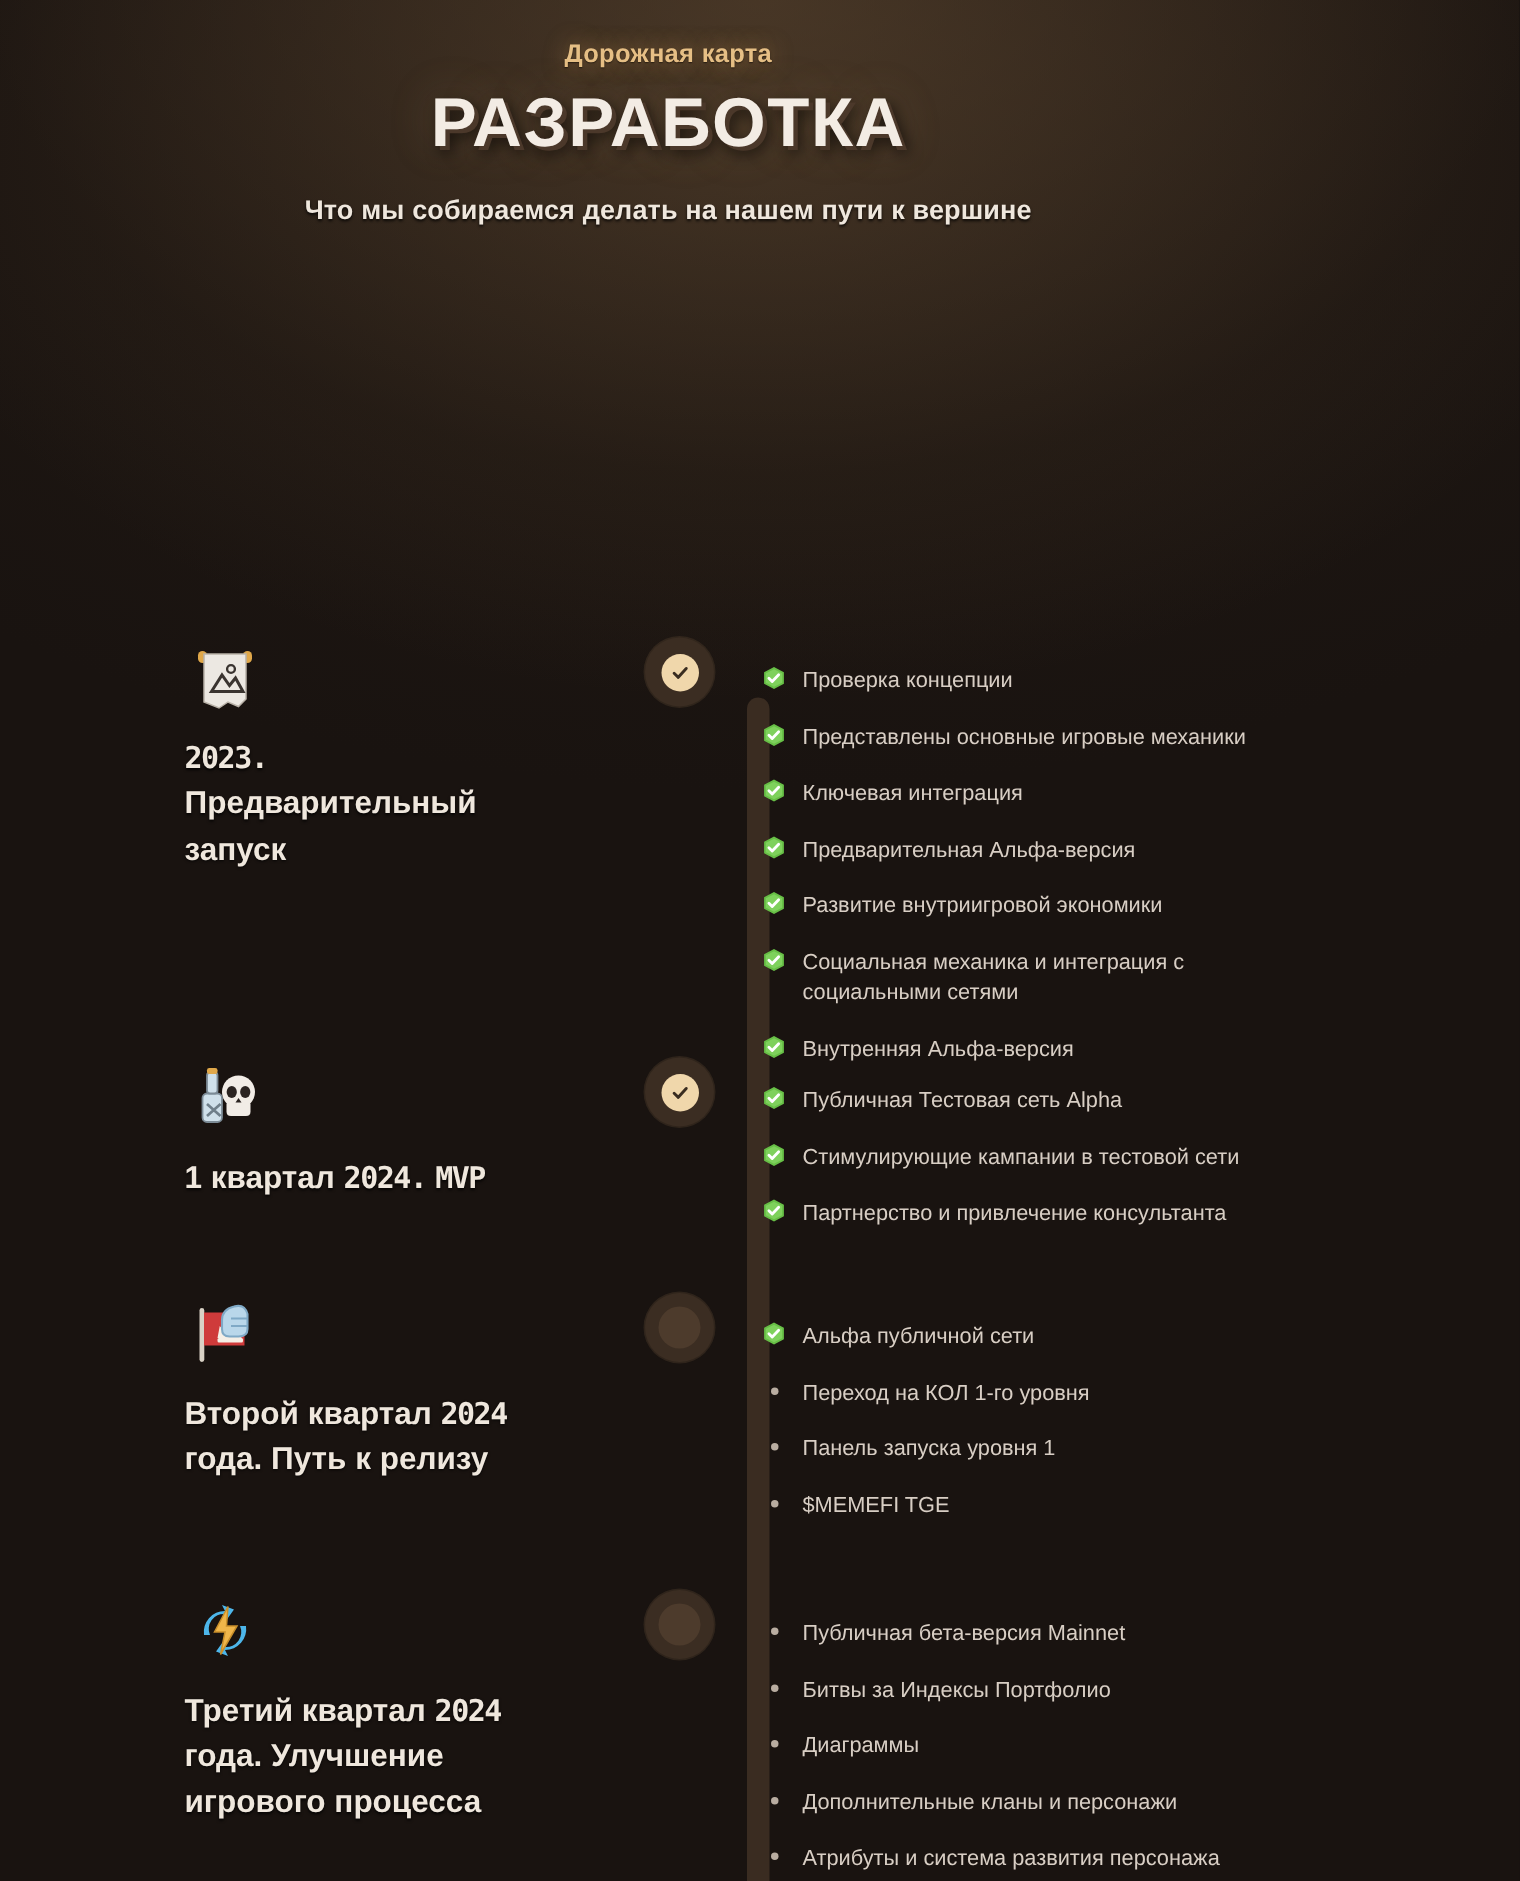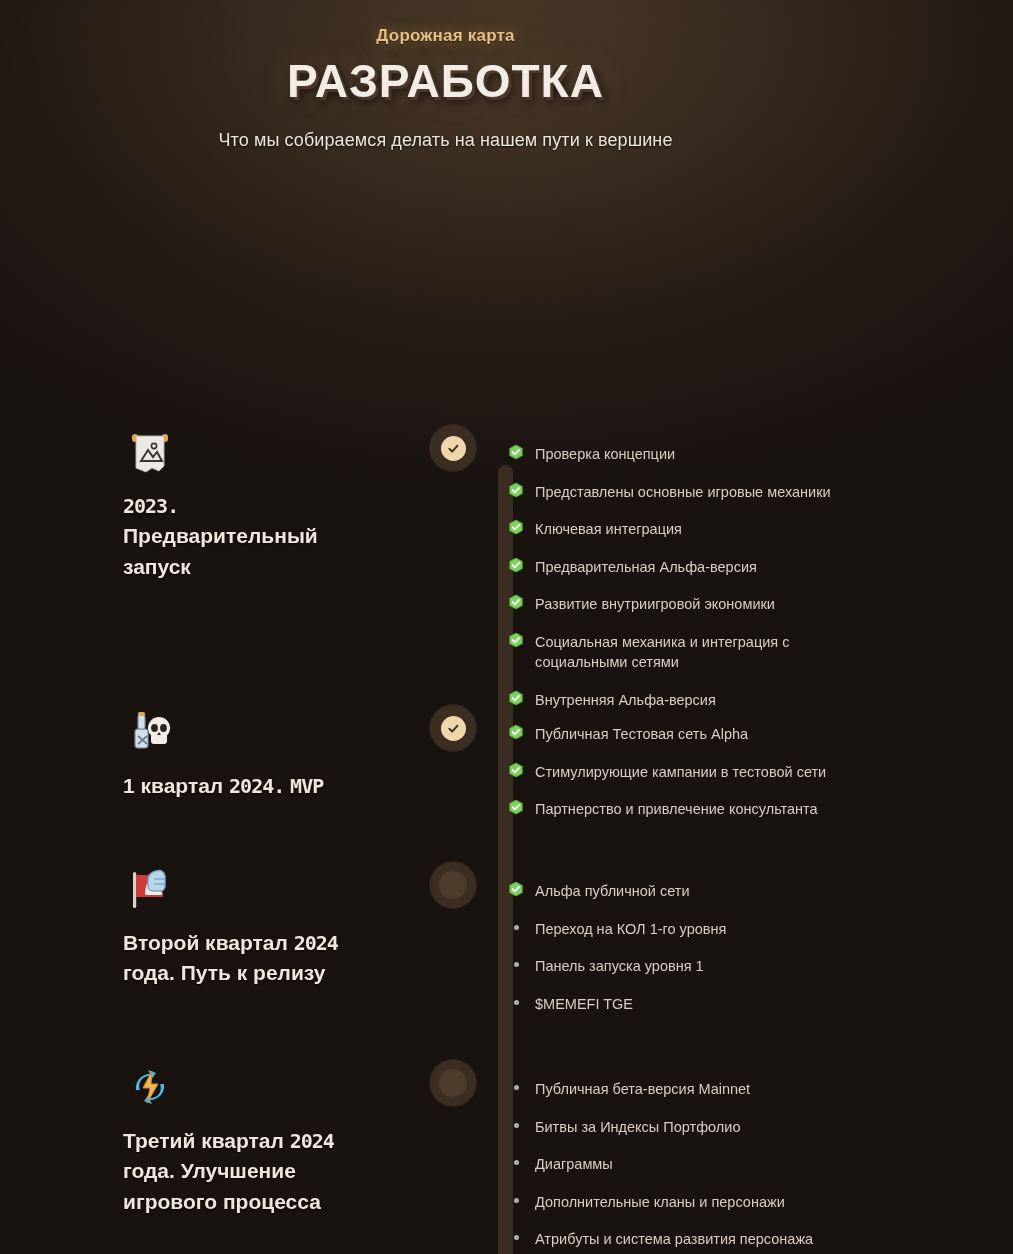--- a/index.html
+++ b/index.html
@@ -44,21 +44,21 @@
     color:#f3ece4;
     text-shadow:
        3px 3px 0 #4b382a,
        4px 5px 10px rgba(0,0,0,.75),
        0 0 30px rgba(200,160,110,.25);
   }
 
   .subtitle{
     margin-top:26px;
     font-size:18px;
-    font-weight:normal;
+    font-weight:bold;
     color:#efe7dd;
     letter-spacing:.1px;
     text-shadow:0 1px 2px rgba(0,0,0,.8);
   }
 
   
   .timeline{
     position:relative;
     margin-top:56px;
     padding-bottom:10px;

